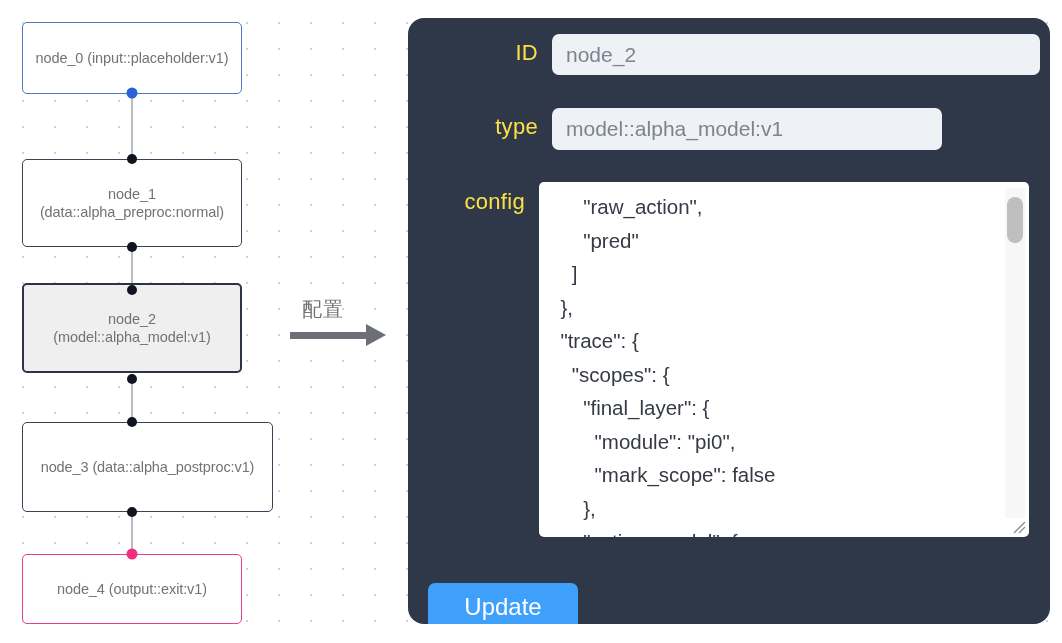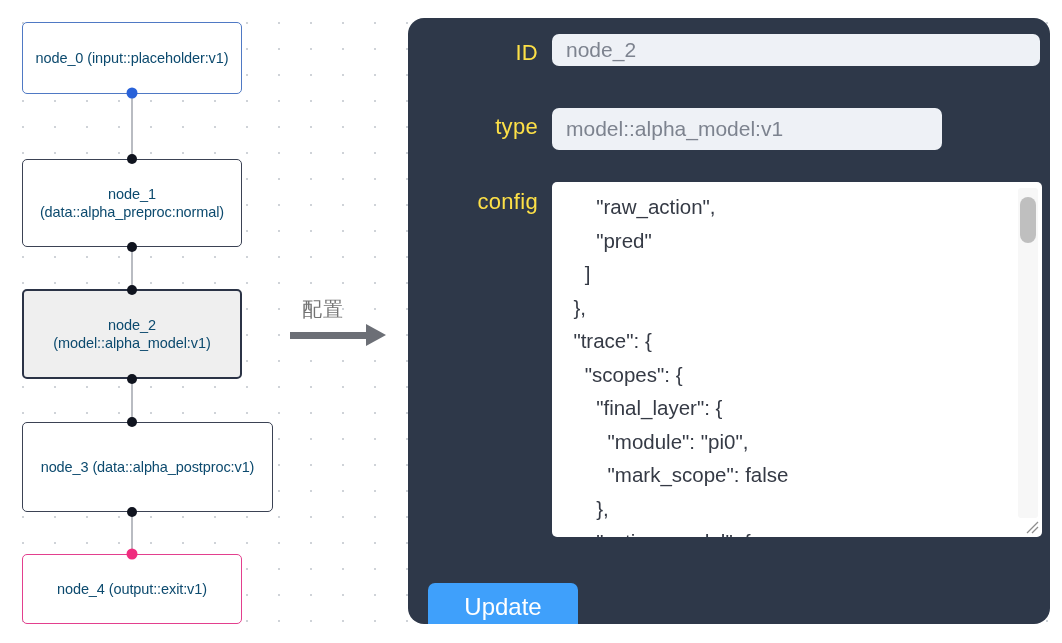--- a/index.html
+++ b/index.html
@@ -33,21 +33,21 @@
     left: 0; top: 0;
     width: 400px;
     height: 643px;
   }
   .node {
     position: absolute;
     box-sizing: border-box;
     background: #ffffff;
     border: 1.6px solid #3b4254;
     border-radius: 5px;
-    color: #0c4a6e;
+    color: #737373;
     font-size: 14.5px;
     line-height: 18.5px;
     text-align: center;
     display: flex;
     align-items: center;
     justify-content: center;
     padding: 2px 7px;
     letter-spacing: -0.1px;
   }
   .node .nlabel { display: block; width: 100%; }
@@ -130,27 +130,27 @@
     border-radius: 7px;
     color: #7d838f;
     font-size: 21px;
     font-family: "Liberation Sans", "DejaVu Sans", sans-serif;
     padding: 0 14px;
     outline: none;
   }
 
   #row-id { left: 20px; top: 16px; }
   #row-id .field-label { width: 110px; }
-  #row-id .field-input { width: 488px; height: 32px; line-height: 42px; margin-left: 14px; }
+  #row-id .field-input { width: 488px; height: 41px; line-height: 42px; margin-left: 14px; }
 
   #row-type { left: 20px; top: 90px; }
   #row-type .field-label { width: 110px; }
   #row-type .field-input { width: 390px; height: 42px; line-height: 42px; margin-left: 14px; }
 
-  #row-config { left: 20px; top: 164px; }
+  #row-config { left: 7px; top: 164px; }
   #row-config .field-label { width: 110px; line-height: 40px; }
 
   #config-wrap {
     position: relative;
     margin-left: 14px;
     width: 490px;
     height: 355px;
   }
   #config-textarea {
     box-sizing: border-box;
@@ -229,21 +229,21 @@
   </div>
   <div class="port blue" style="left:132px; top:93px;"></div>
 
   <div class="node" style="left:22px; top:159px; width:220px; height:88px;">
     <span class="nlabel">node_1
 (data::alpha_preproc:normal)</span>
   </div>
   <div class="port" style="left:132px; top:159px;"></div>
   <div class="port" style="left:132px; top:247px;"></div>
 
-  <div class="node is-selected" style="left:22px; top:289px; width:220px; height:90px;">
+  <div class="node is-selected" style="left:22px; top:283px; width:220px; height:90px;">
     <span class="nlabel">node_2
 (model::alpha_model:v1)</span>
   </div>
   <div class="port" style="left:132px; top:290px;"></div>
   <div class="port" style="left:132px; top:379px;"></div>
 
   <div class="node" style="left:22px; top:422px; width:251px; height:90px;">
     <span class="nlabel">node_3
 (data::alpha_postproc:v1)</span>
   </div>

